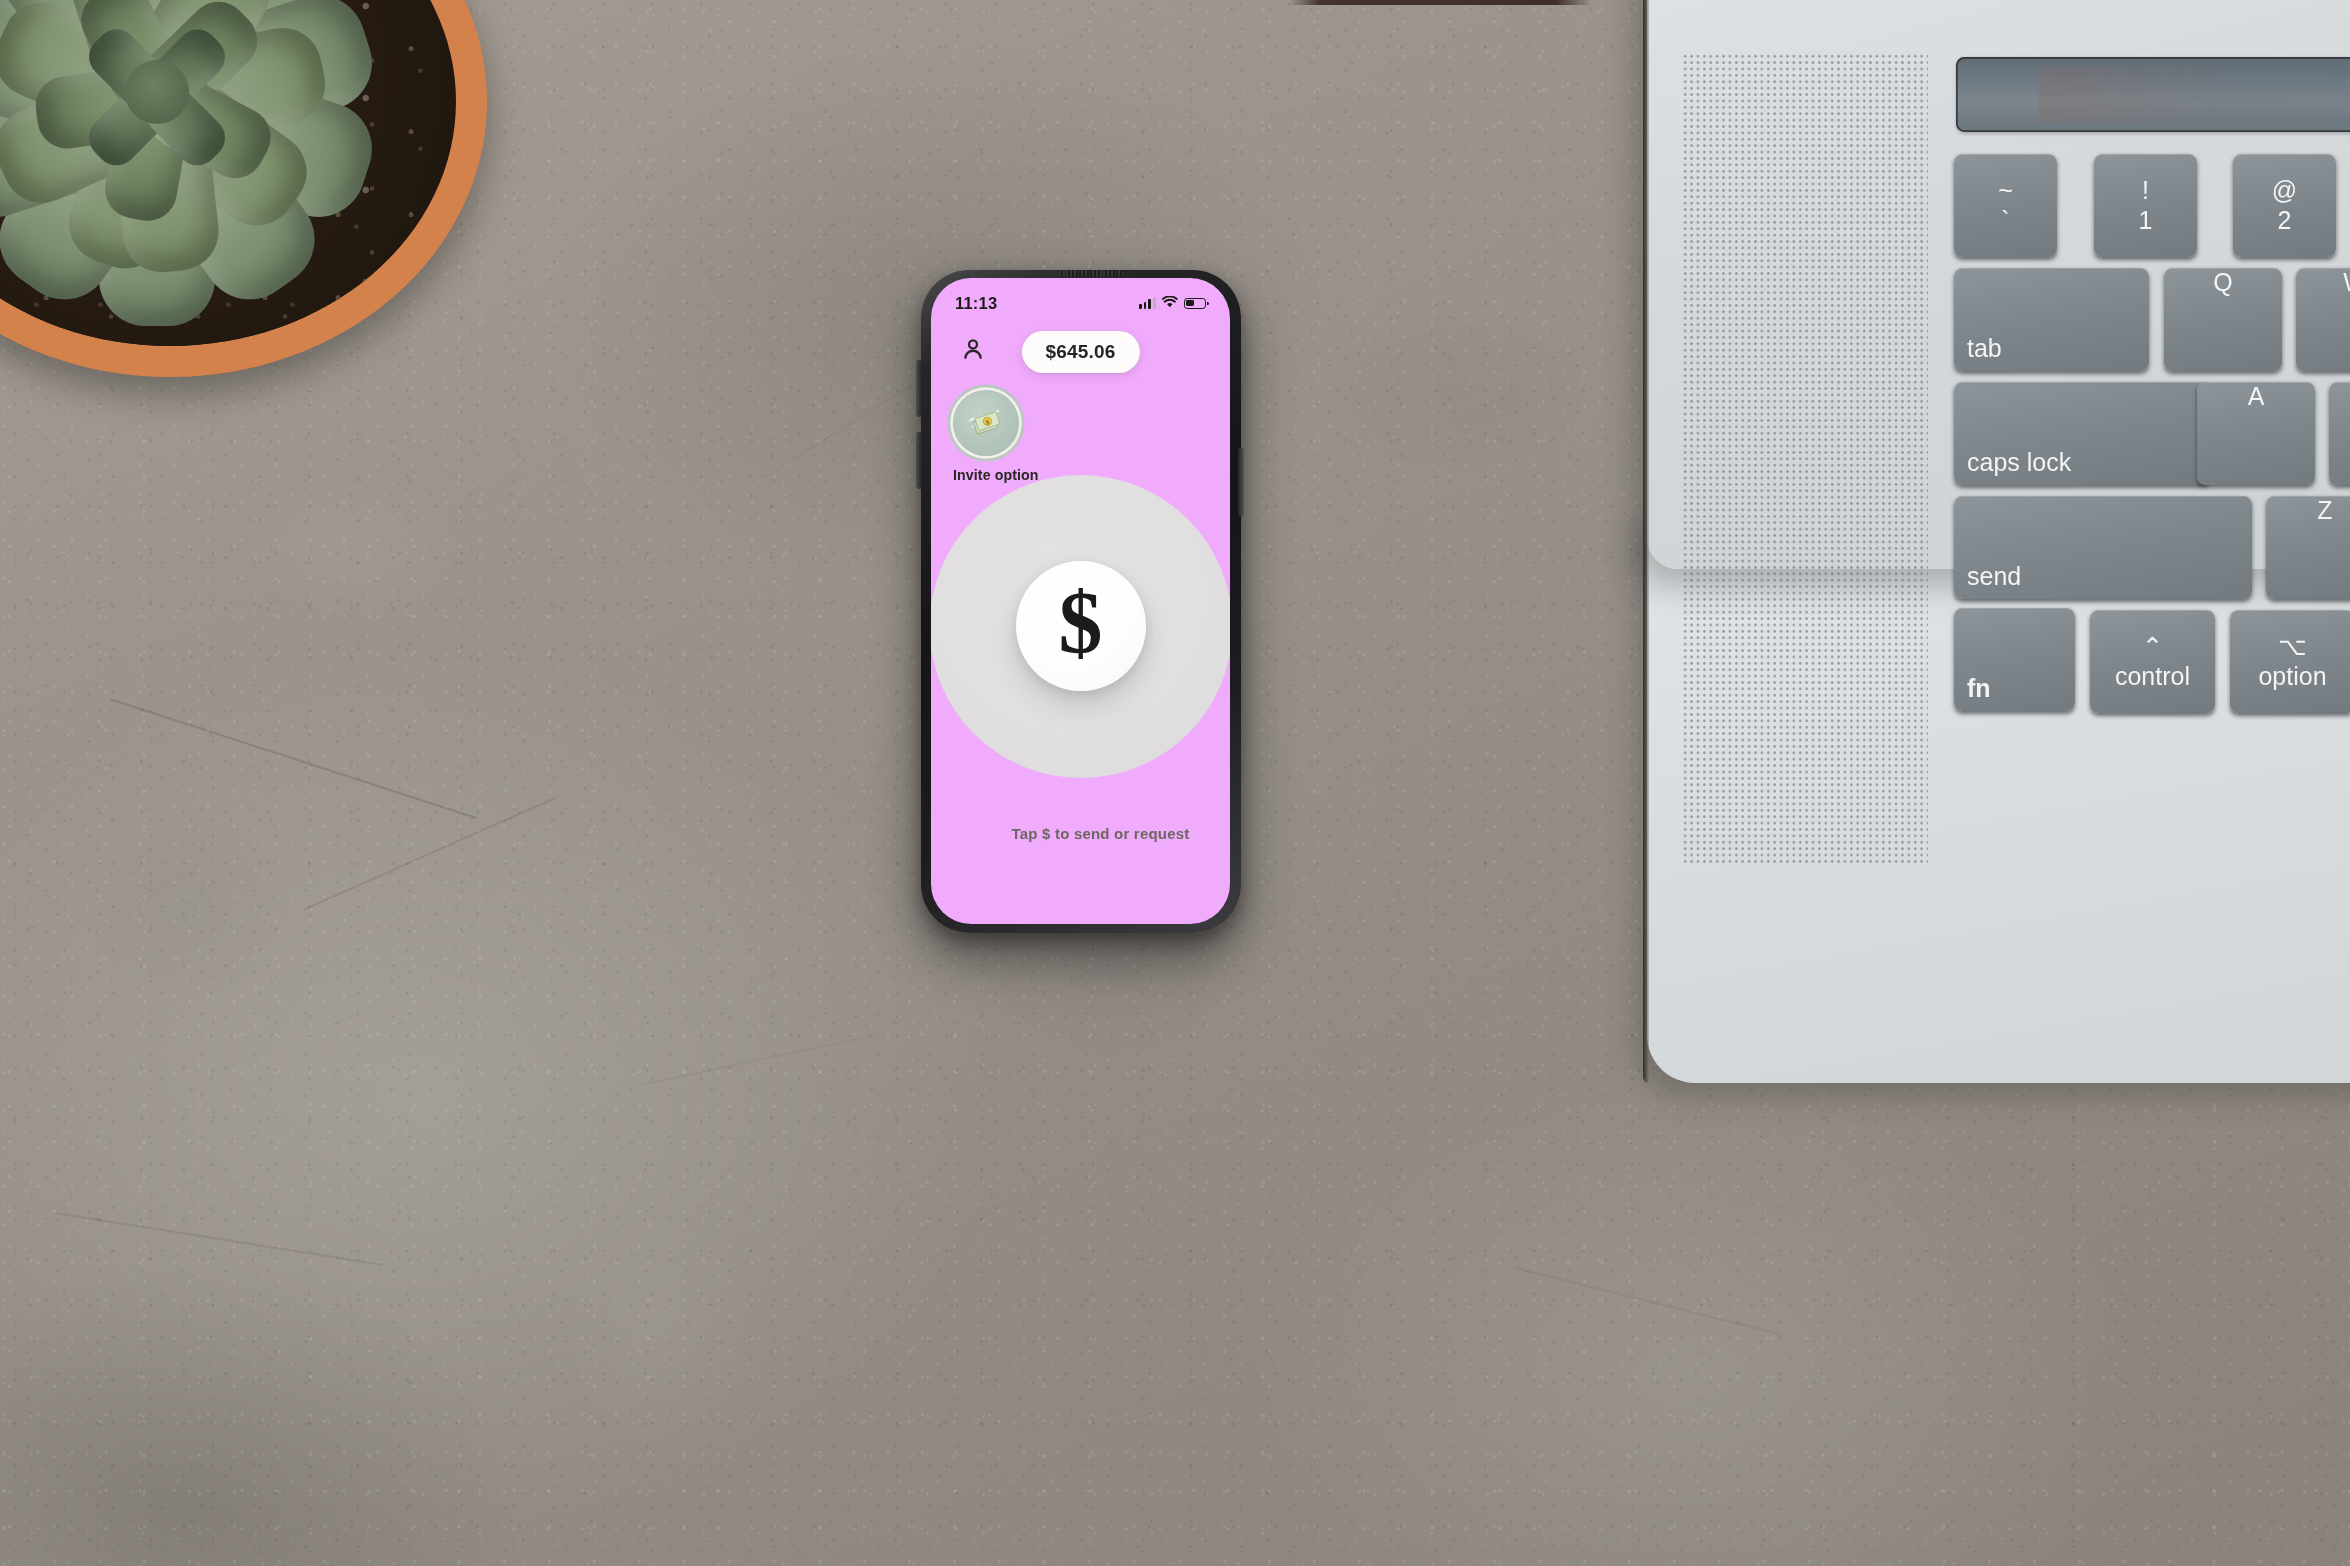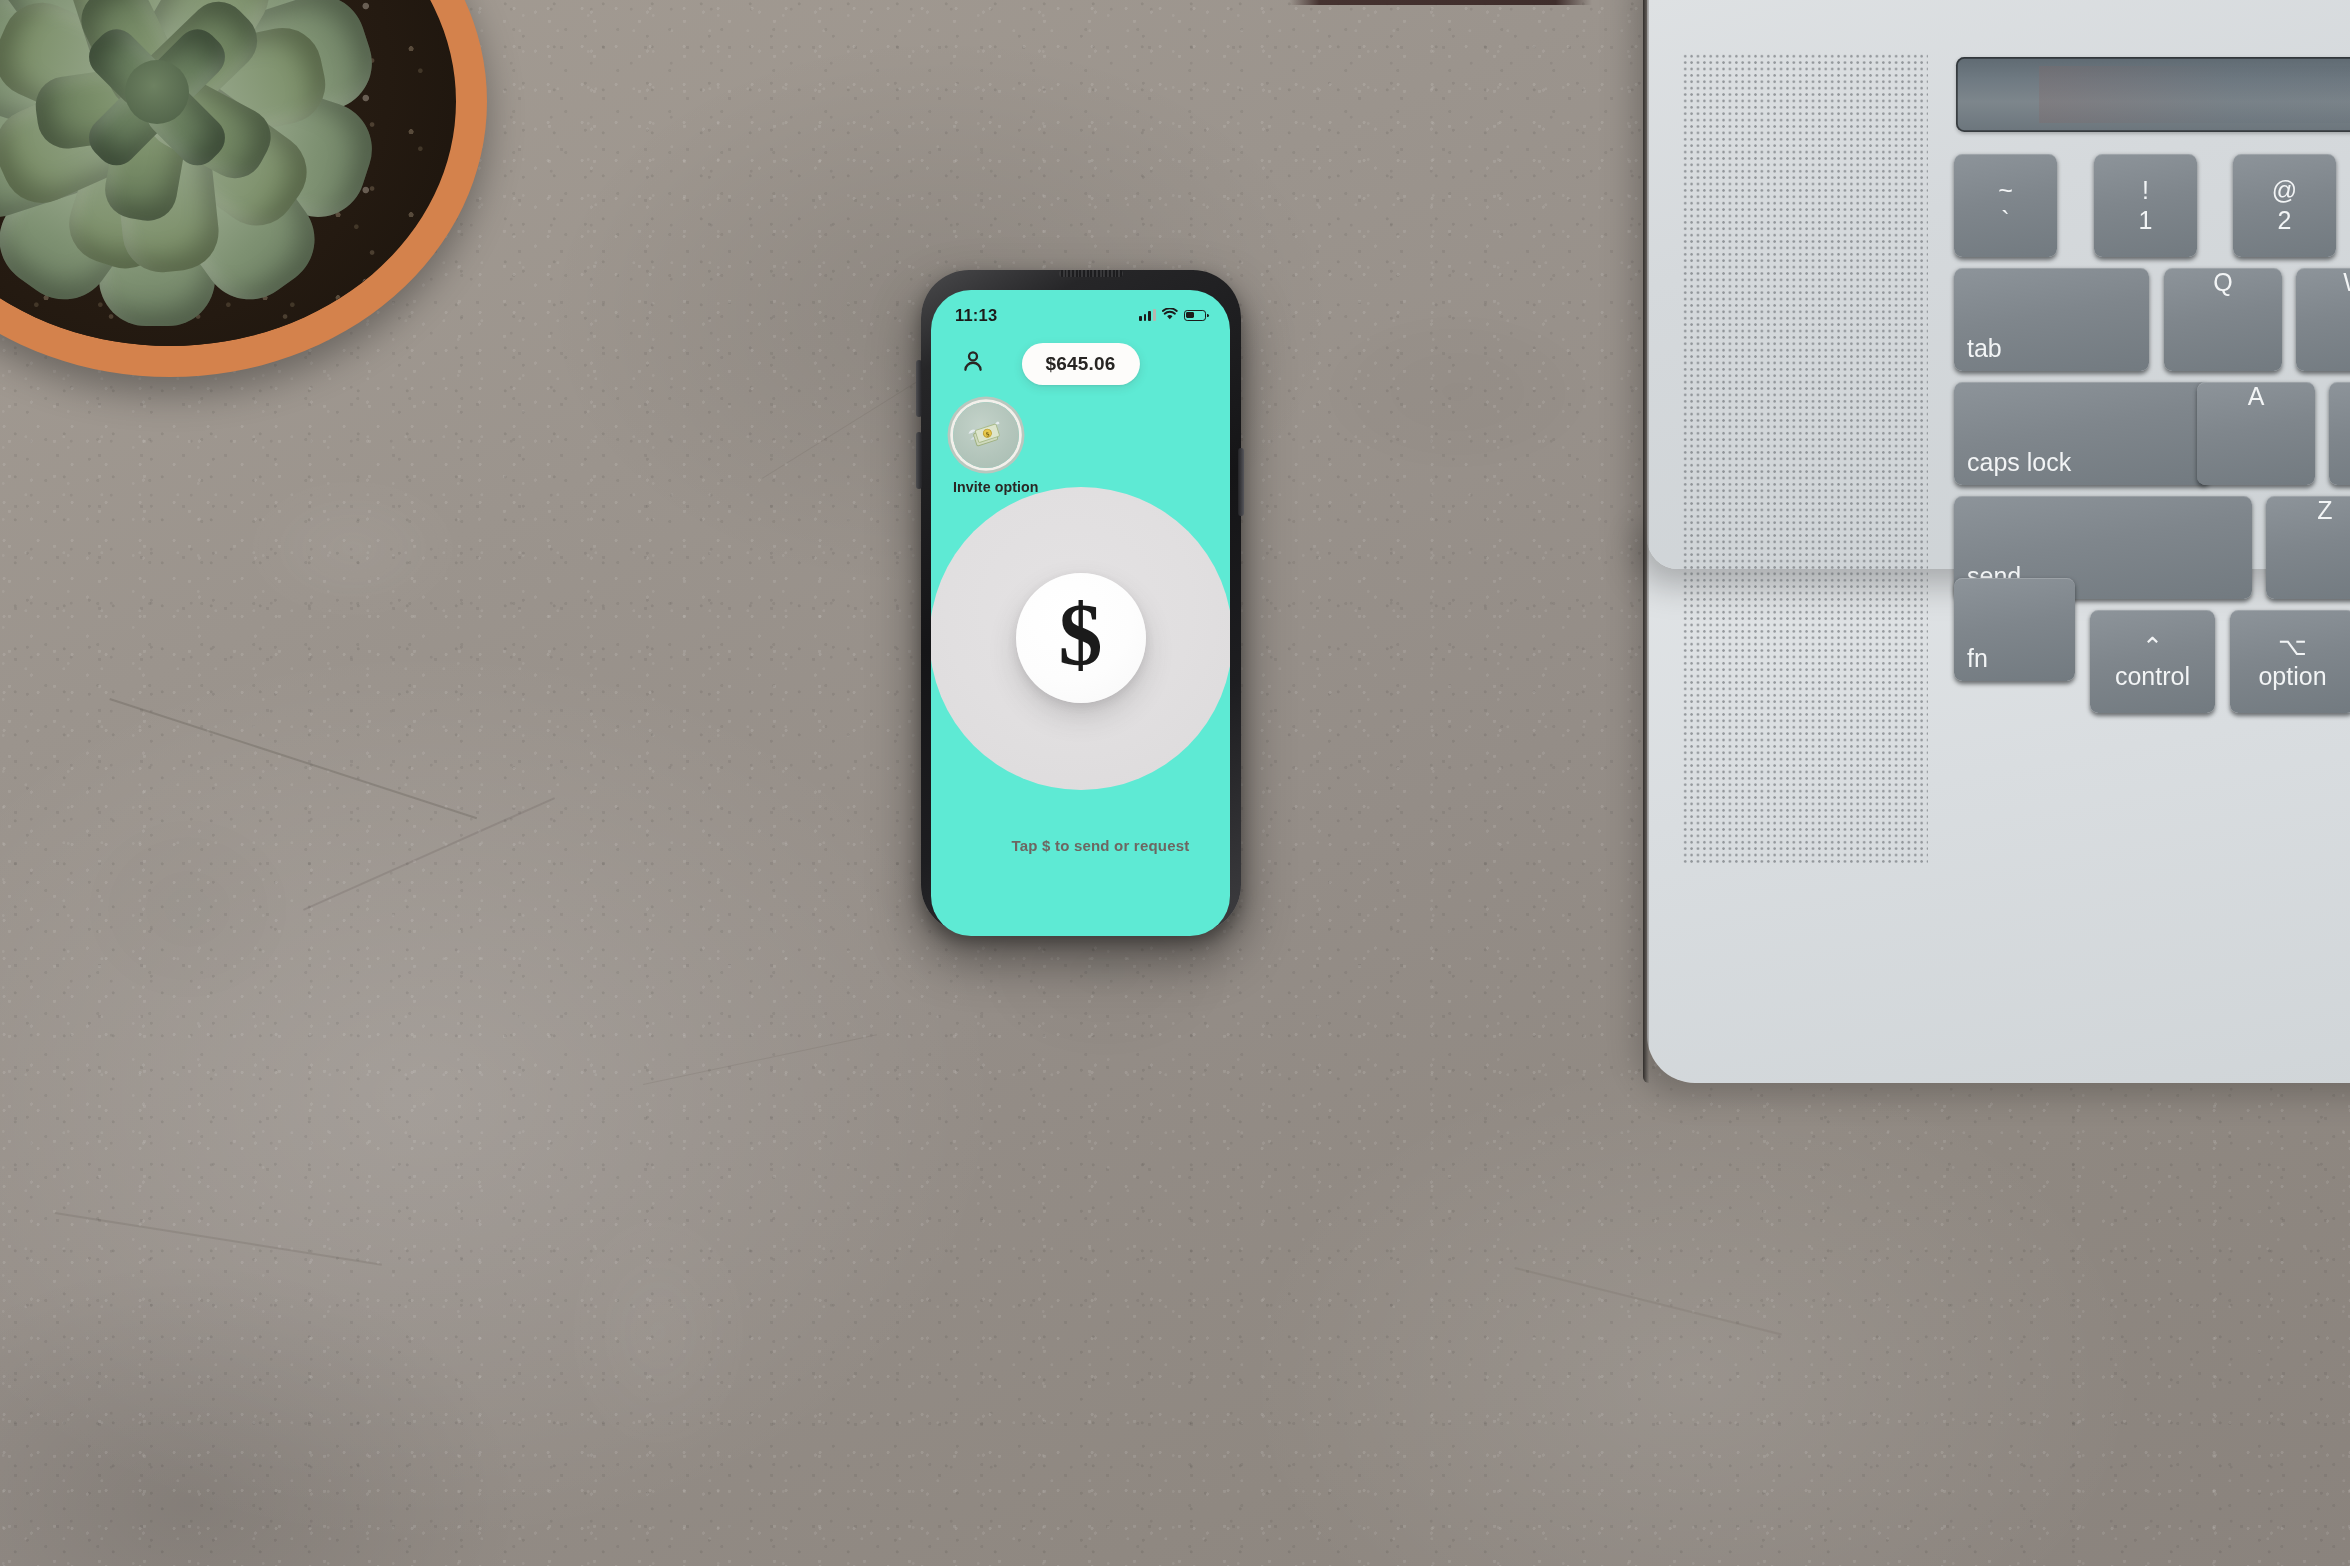--- a/index.html
+++ b/index.html
@@ -147,23 +147,23 @@
   .key.lbl-bl .kl{left:13px;bottom:8.3px;}
   .key.lbl-c  .kl{left:0;right:0;text-align:center;}
   .key.dual{flex-direction:column;align-items:center;justify-content:center;gap:1.8px;}
   .phone-body{
     position:absolute;left:921px;top:270px;width:320px;height:663px;
     border-radius:48px;
     background:linear-gradient(150deg,#4a4a4c 0%,#262628 12%,#151517 45%,#1d1d20 70%,#3d3d40 100%);
     box-shadow:0 24px 51px rgba(0,0,0,.46), 0 7.3px 16.5px rgba(0,0,0,.32);
   }
   .phone-screen{
-    position:absolute;left:931px;top:290px;width:299px;height:646px;
+    position:absolute;left:931px;top:278px;width:299px;height:646px;
     border-radius:40px;
-    background:#5eead4;
+    background:#f0abfc;
     overflow:hidden;
   }
   .phone-speaker{
     position:absolute;left:1059px;top:270px;width:64px;height:7.3px;border-radius:4.6px;
     background:repeating-linear-gradient(90deg,#3a3a3c 0 1.8px,#1b1b1d 1.8px 3.7px);
     opacity:.85;
   }
   .btn-vol{
     position:absolute;left:916px;width:5.5px;border-radius:3.7px;
     background:linear-gradient(90deg,#4e4e51,#232326);
@@ -335,21 +335,21 @@
       </div>
       <div class="key lbl-c" style="left: 2329px; top: 382px; width: 118px; height: 103px;">
         <span class="kl">S</span>
       </div>
       <div class="key lbl-bl" style="left: 1954px; top: 496px; width: 298px; height: 103px;">
         <span class="kl">send</span>
       </div>
       <div class="key lbl-c" style="left: 2266px; top: 496px; width: 118px; height: 103px;">
         <span class="kl">Z</span>
       </div>
-      <div class="key lbl-bl" style="left: 1954px; top: 578px; width: 121px; height: 103px;">
+      <div class="key lbl-bl" style="left: 1954px; top: 608px; width: 121px; height: 103px; font-weight: bold;">
         <span class="kl">fn</span>
       </div>
       <div class="key dual" style="left: 2090px; top: 610px; width: 125px; height: 103px;">
         <span>⌃</span>
         <span>control</span>
       </div>
       <div class="key dual" style="left: 2230px; top: 610px; width: 125px; height: 103px;">
         <span>⌥</span>
         <span>option</span>
       </div>

